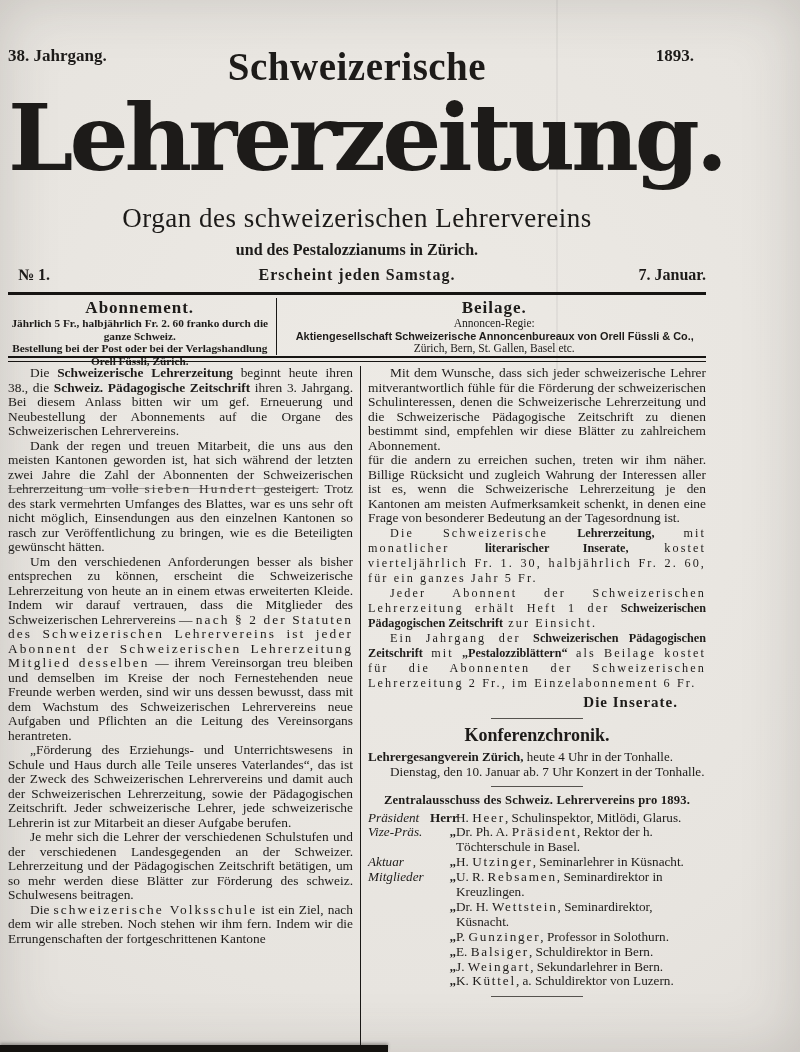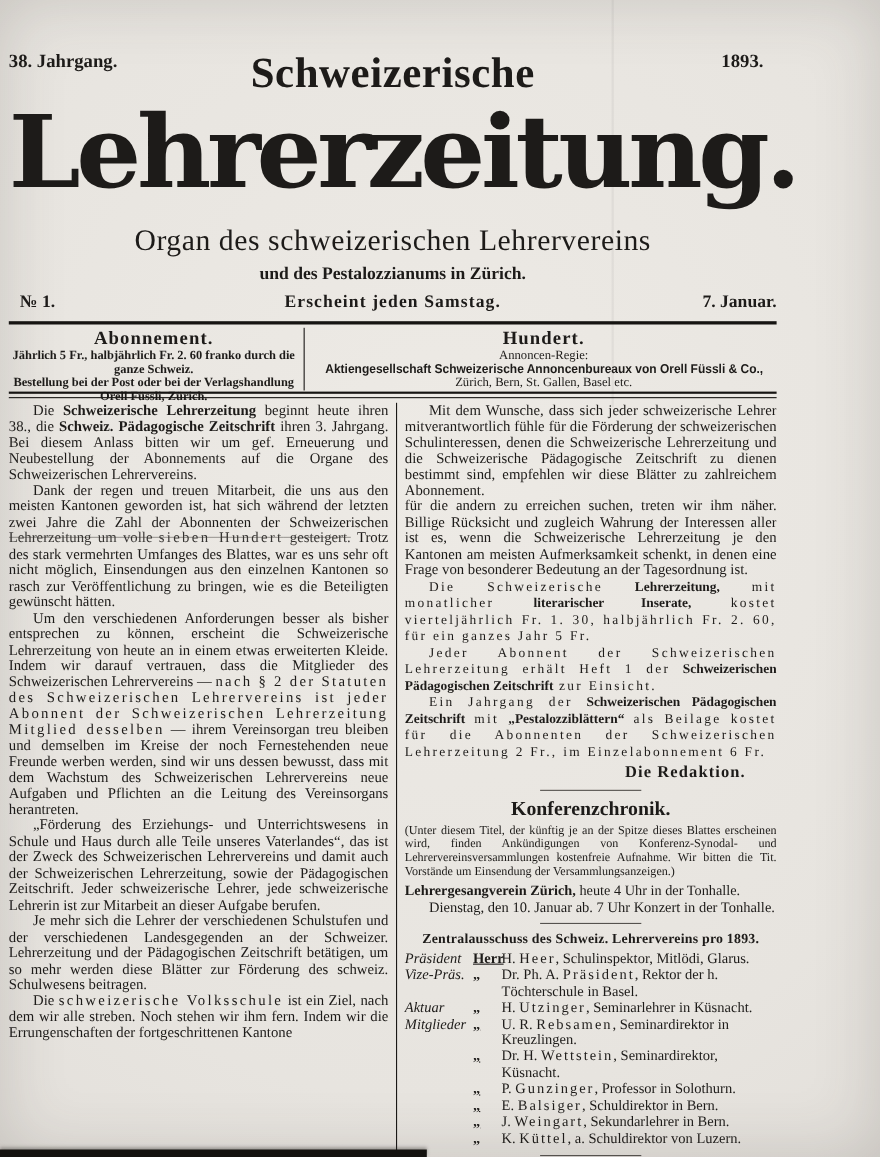--- a/index.html
+++ b/index.html
@@ -51,21 +51,21 @@
   .body-p.fs-sm{font-size:12.2px;line-height:15px;}
   .signature{margin:3px 28px 0 0;text-align:right;font-size:15px;font-weight:bold;letter-spacing:1px;}
   .mini-rule{width:92px;height:1px;background:#55524e;margin:7px auto 6px;}
   .konf-head{margin:1px 0 3px;text-align:center;font-size:18px;font-weight:bold;}
   .konf-note{margin:0;text-align:justify;font-size:11px;line-height:12.6px;}
   .konf-item{margin:3px 0 0;font-size:13px;line-height:15px;}
   .konf-item2{margin:0 0 0 22px;font-size:13.2px;line-height:15px;}
   .comm-head{margin:2px 0 3px;font-size:12.6px;font-weight:bold;white-space:nowrap;letter-spacing:.2px;text-align:center;}
   .c-row{display:flex;font-size:13.2px;line-height:14.9px;}
   .c-label{width:62px;flex:none;font-style:italic;}
-  .c-ditto{width:26px;flex:none;text-align:left;font-weight:bold;text-decoration:underline;}
+  .c-ditto{width:26px;flex:none;text-align:right;font-weight:bold;}
   .c-text{flex:1;}
   .c-text .sp{letter-spacing:1.8px;}
   .scan-band{position:absolute;left:0;bottom:0;width:388px;height:7px;background:#14120f;
              box-shadow:0 -2px 3px rgba(40,38,34,.35);}
   .fold{position:absolute;left:556px;top:0;width:2px;height:370px;background:rgba(90,85,78,.07);}
 </style>
 </head>
 <body>
 
 <div class="page">
@@ -88,21 +88,21 @@
     <div class="abs rule-thick"></div>
 
     <div class="abs boxes">
       <div class="box-left">
         <div class="box-title">Abonnement.</div>
         <div class="box-line">Jährlich 5 Fr., halbjährlich Fr. 2. 60 franko durch die ganze Schweiz.</div>
         <div class="box-line">Bestellung bei der Post oder bei der Verlagshandlung</div>
         <div class="box-line">Orell Füssli, Zürich.</div>
       </div>
       <div class="box-right">
-        <div class="box-title">Hundert.</div>
+        <div class="box-title">Beilage.</div>
         <div class="box-line-n">Annoncen-Regie:</div>
         <div class="box-line-sans">Aktiengesellschaft Schweizerische Annoncenbureaux von Orell Füssli &amp; Co.,</div>
         <div class="box-line-n">Zürich, Bern, St. Gallen, Basel etc.</div>
       </div>
     </div>
 
     <div class="abs rule-double"></div>
 
     <div class="abs body-cols">
       <div class="col-left">
@@ -130,25 +130,24 @@
             <p class="body-p ind"><span>Mit dem Wunsche, dass sich jeder schweizerische Lehrer mitverantwortlich fühle für die Förderung der schweizerischen Schulinteressen, denen die Schweizerische Lehrerzeitung und die Schweizerische Pädagogische Zeitschrift zu dienen bestimmt sind, empfehlen wir diese Blätter zu zahlreichem Abonnement.</span></p>
 
             <p class="body-p"><span>für die andern zu erreichen suchen, treten wir ihm näher. Billige Rücksicht und zugleich Wahrung der Interessen aller ist es, wenn die Schweizerische Lehrerzeitung je den Kantonen am meisten Aufmerksamkeit schenkt, in denen eine Frage von besonderer Bedeutung an der Tagesordnung ist.</span></p>
 
             <p class="body-p ind fs-sm"><span class="sp">Die Schweizerische </span><span class="b">Lehrerzeitung,</span><span class="sp"> mit monatlicher </span><span class="b">literarischer Inserate,</span><span class="sp"> kostet vierteljährlich Fr. 1. 30, halbjährlich Fr. 2. 60, für ein ganzes Jahr 5 Fr.</span></p>
 
             <p class="body-p ind fs-sm"><span class="sp">Jeder Abonnent der Schweizerischen Lehrerzeitung erhält Heft 1 der </span><span class="b">Schweizerischen Pädagogischen Zeitschrift</span><span class="sp"> zur Einsicht.</span></p>
 
             <p class="body-p ind fs-sm"><span class="sp">Ein Jahrgang der </span><span class="b">Schweizerischen Pädagogischen Zeitschrift</span><span class="sp"> mit </span><span class="b">„Pestalozziblättern“</span><span class="sp"> als Beilage kostet für die Abonnenten der Schweizerischen Lehrerzeitung 2 Fr., im Einzelabonnement 6 Fr.</span></p>
           </div>
-        <div class="signature">Die Redaktion.</div>
+        <div class="signature">Die Inserate.</div>
         <div class="mini-rule"></div>
 
         <h3 class="konf-head">Konferenzchronik.</h3>
-        <p class="konf-note">(Unter diesem Titel, der künftig je an der Spitze dieses Blattes erscheinen wird, finden Ankündigungen von Konferenz-Synodal- und Lehrervereinsversammlungen kostenfreie Aufnahme. Wir bitten die Tit. Vorstände um Einsendung der Versammlungsanzeigen.)</p>
         <p class="konf-item"><span class="b">Lehrergesangverein Zürich,</span><span> heute 4 Uhr in der Tonhalle.</span></p>
         <p class="konf-item2">Dienstag, den 10. Januar ab. 7 Uhr Konzert in der Tonhalle.</p>
         <div class="mini-rule"></div>
 
         <h4 class="comm-head">Zentralausschuss des Schweiz. Lehrervereins pro 1893.</h4>
         <div>
 
             <div class="c-row">
               <span class="c-label">Präsident</span>
               <span class="c-ditto">Herr</span>

